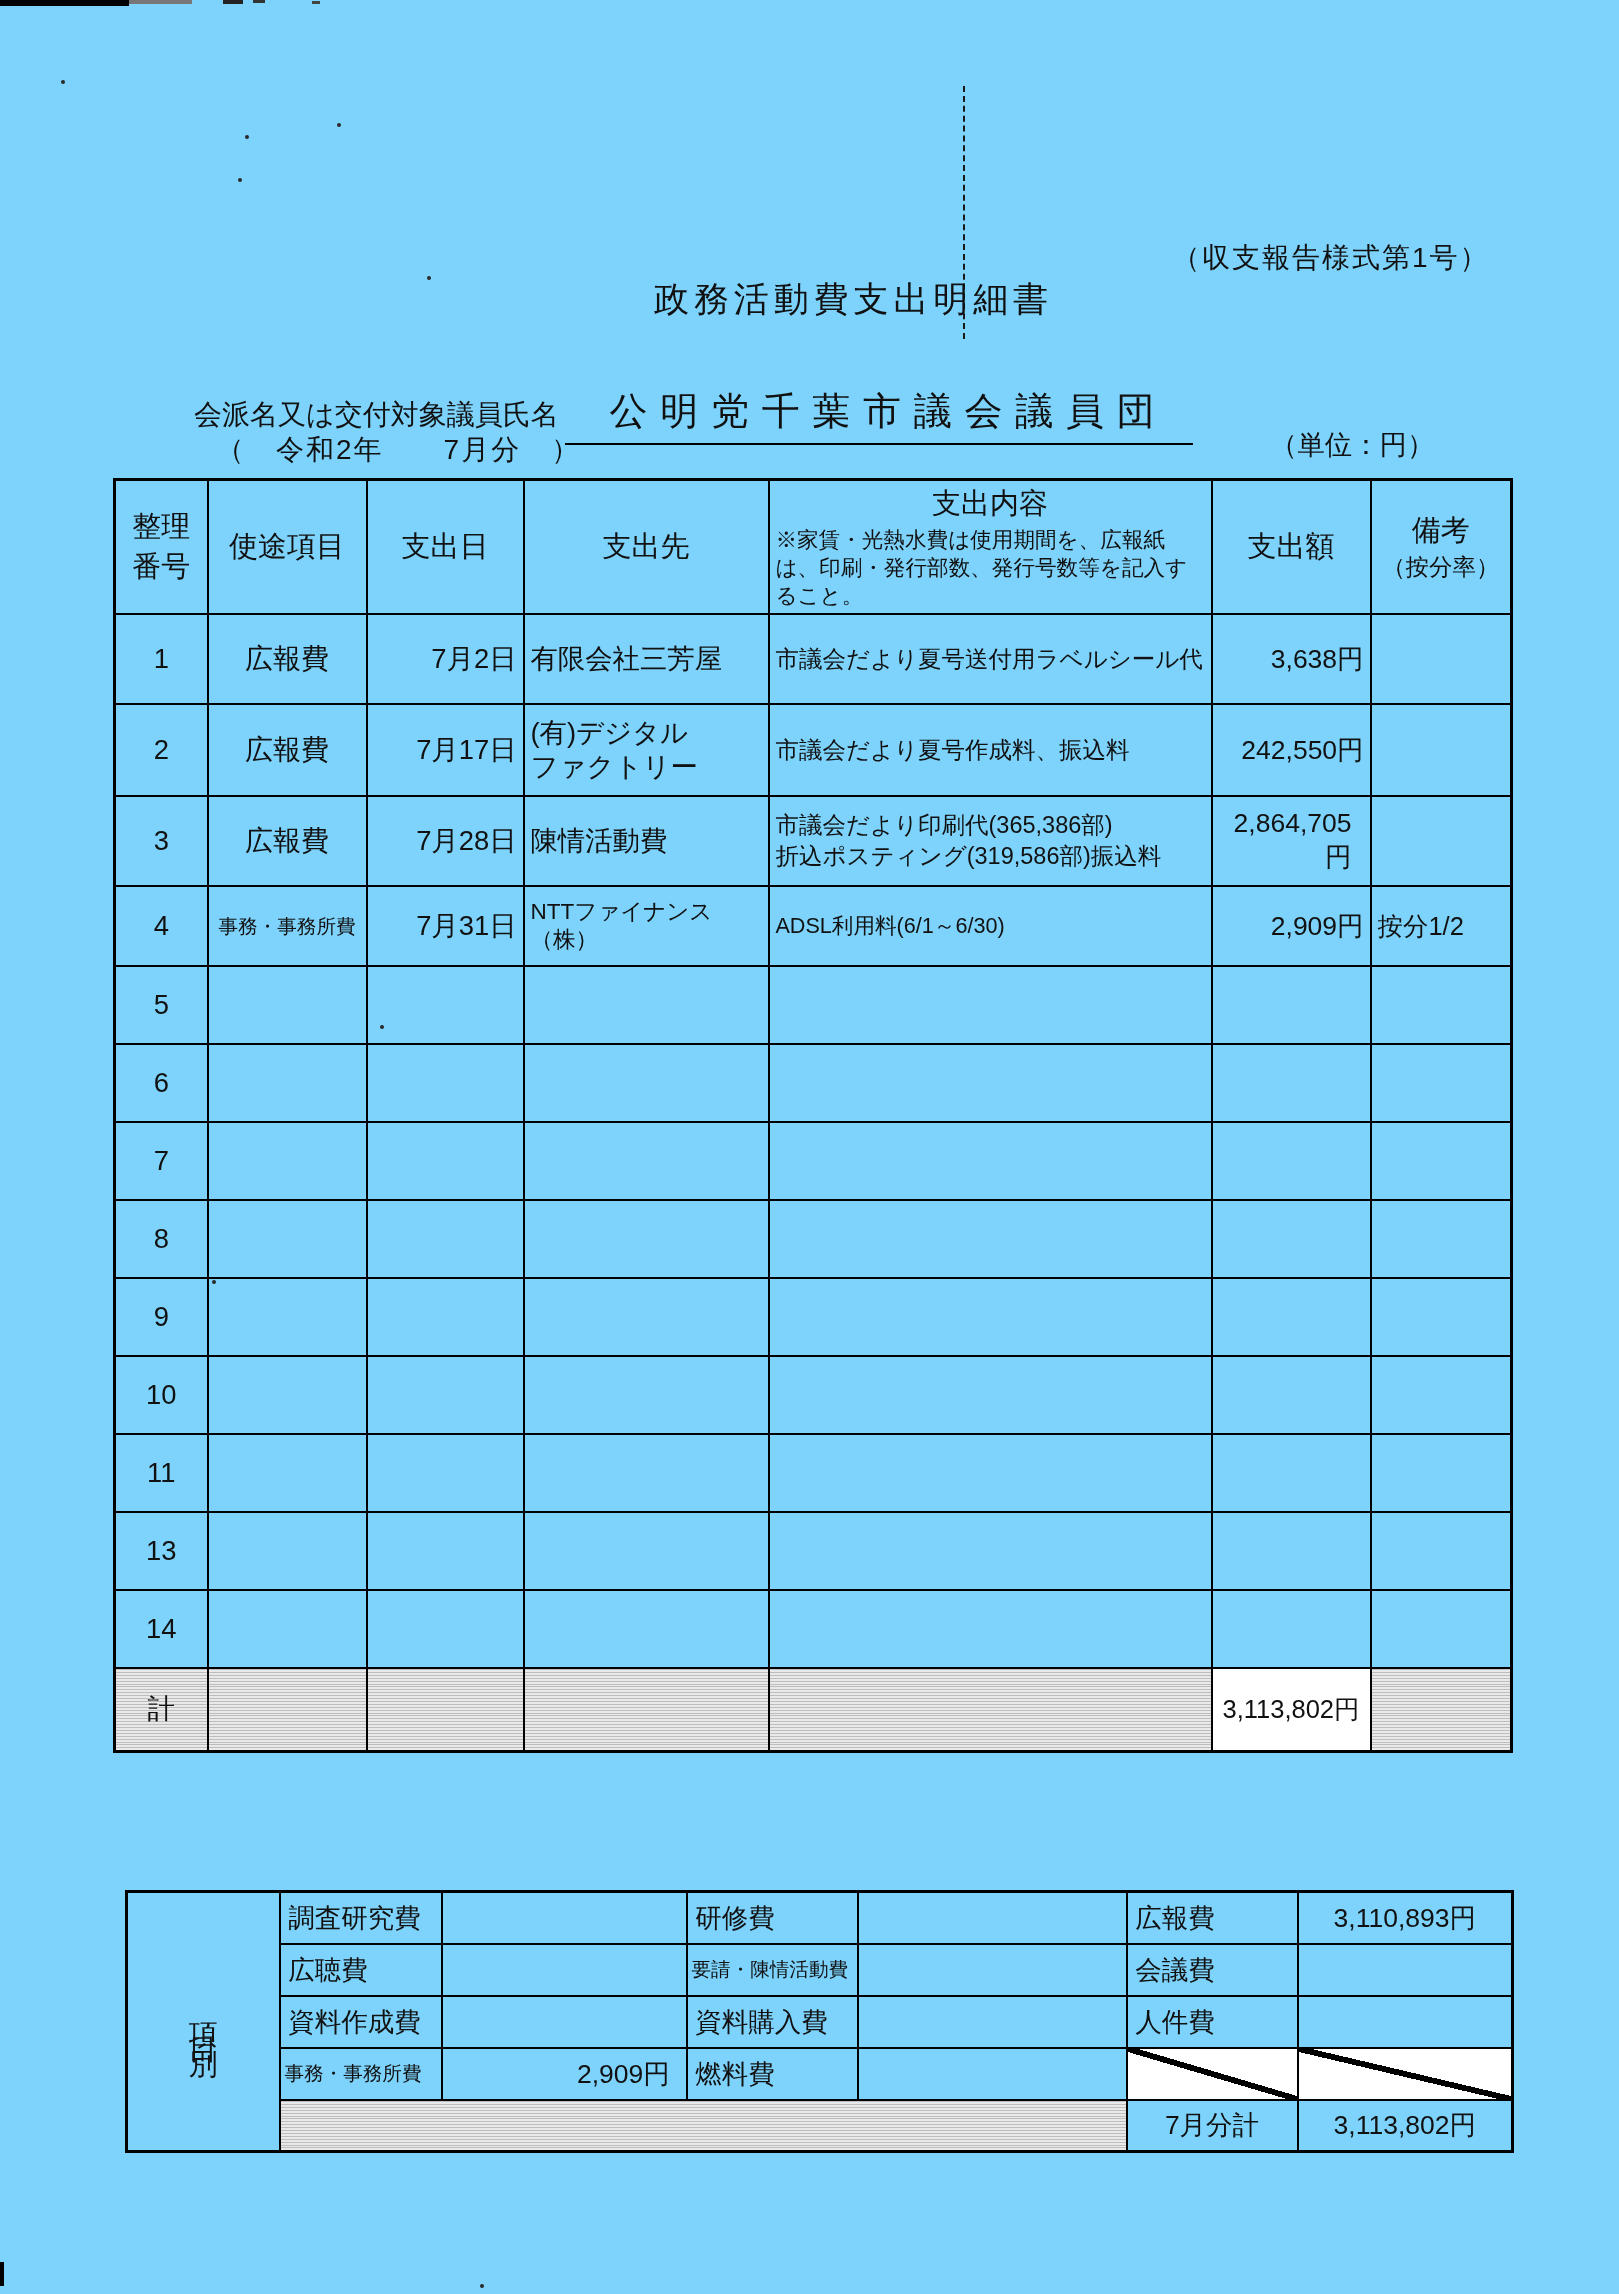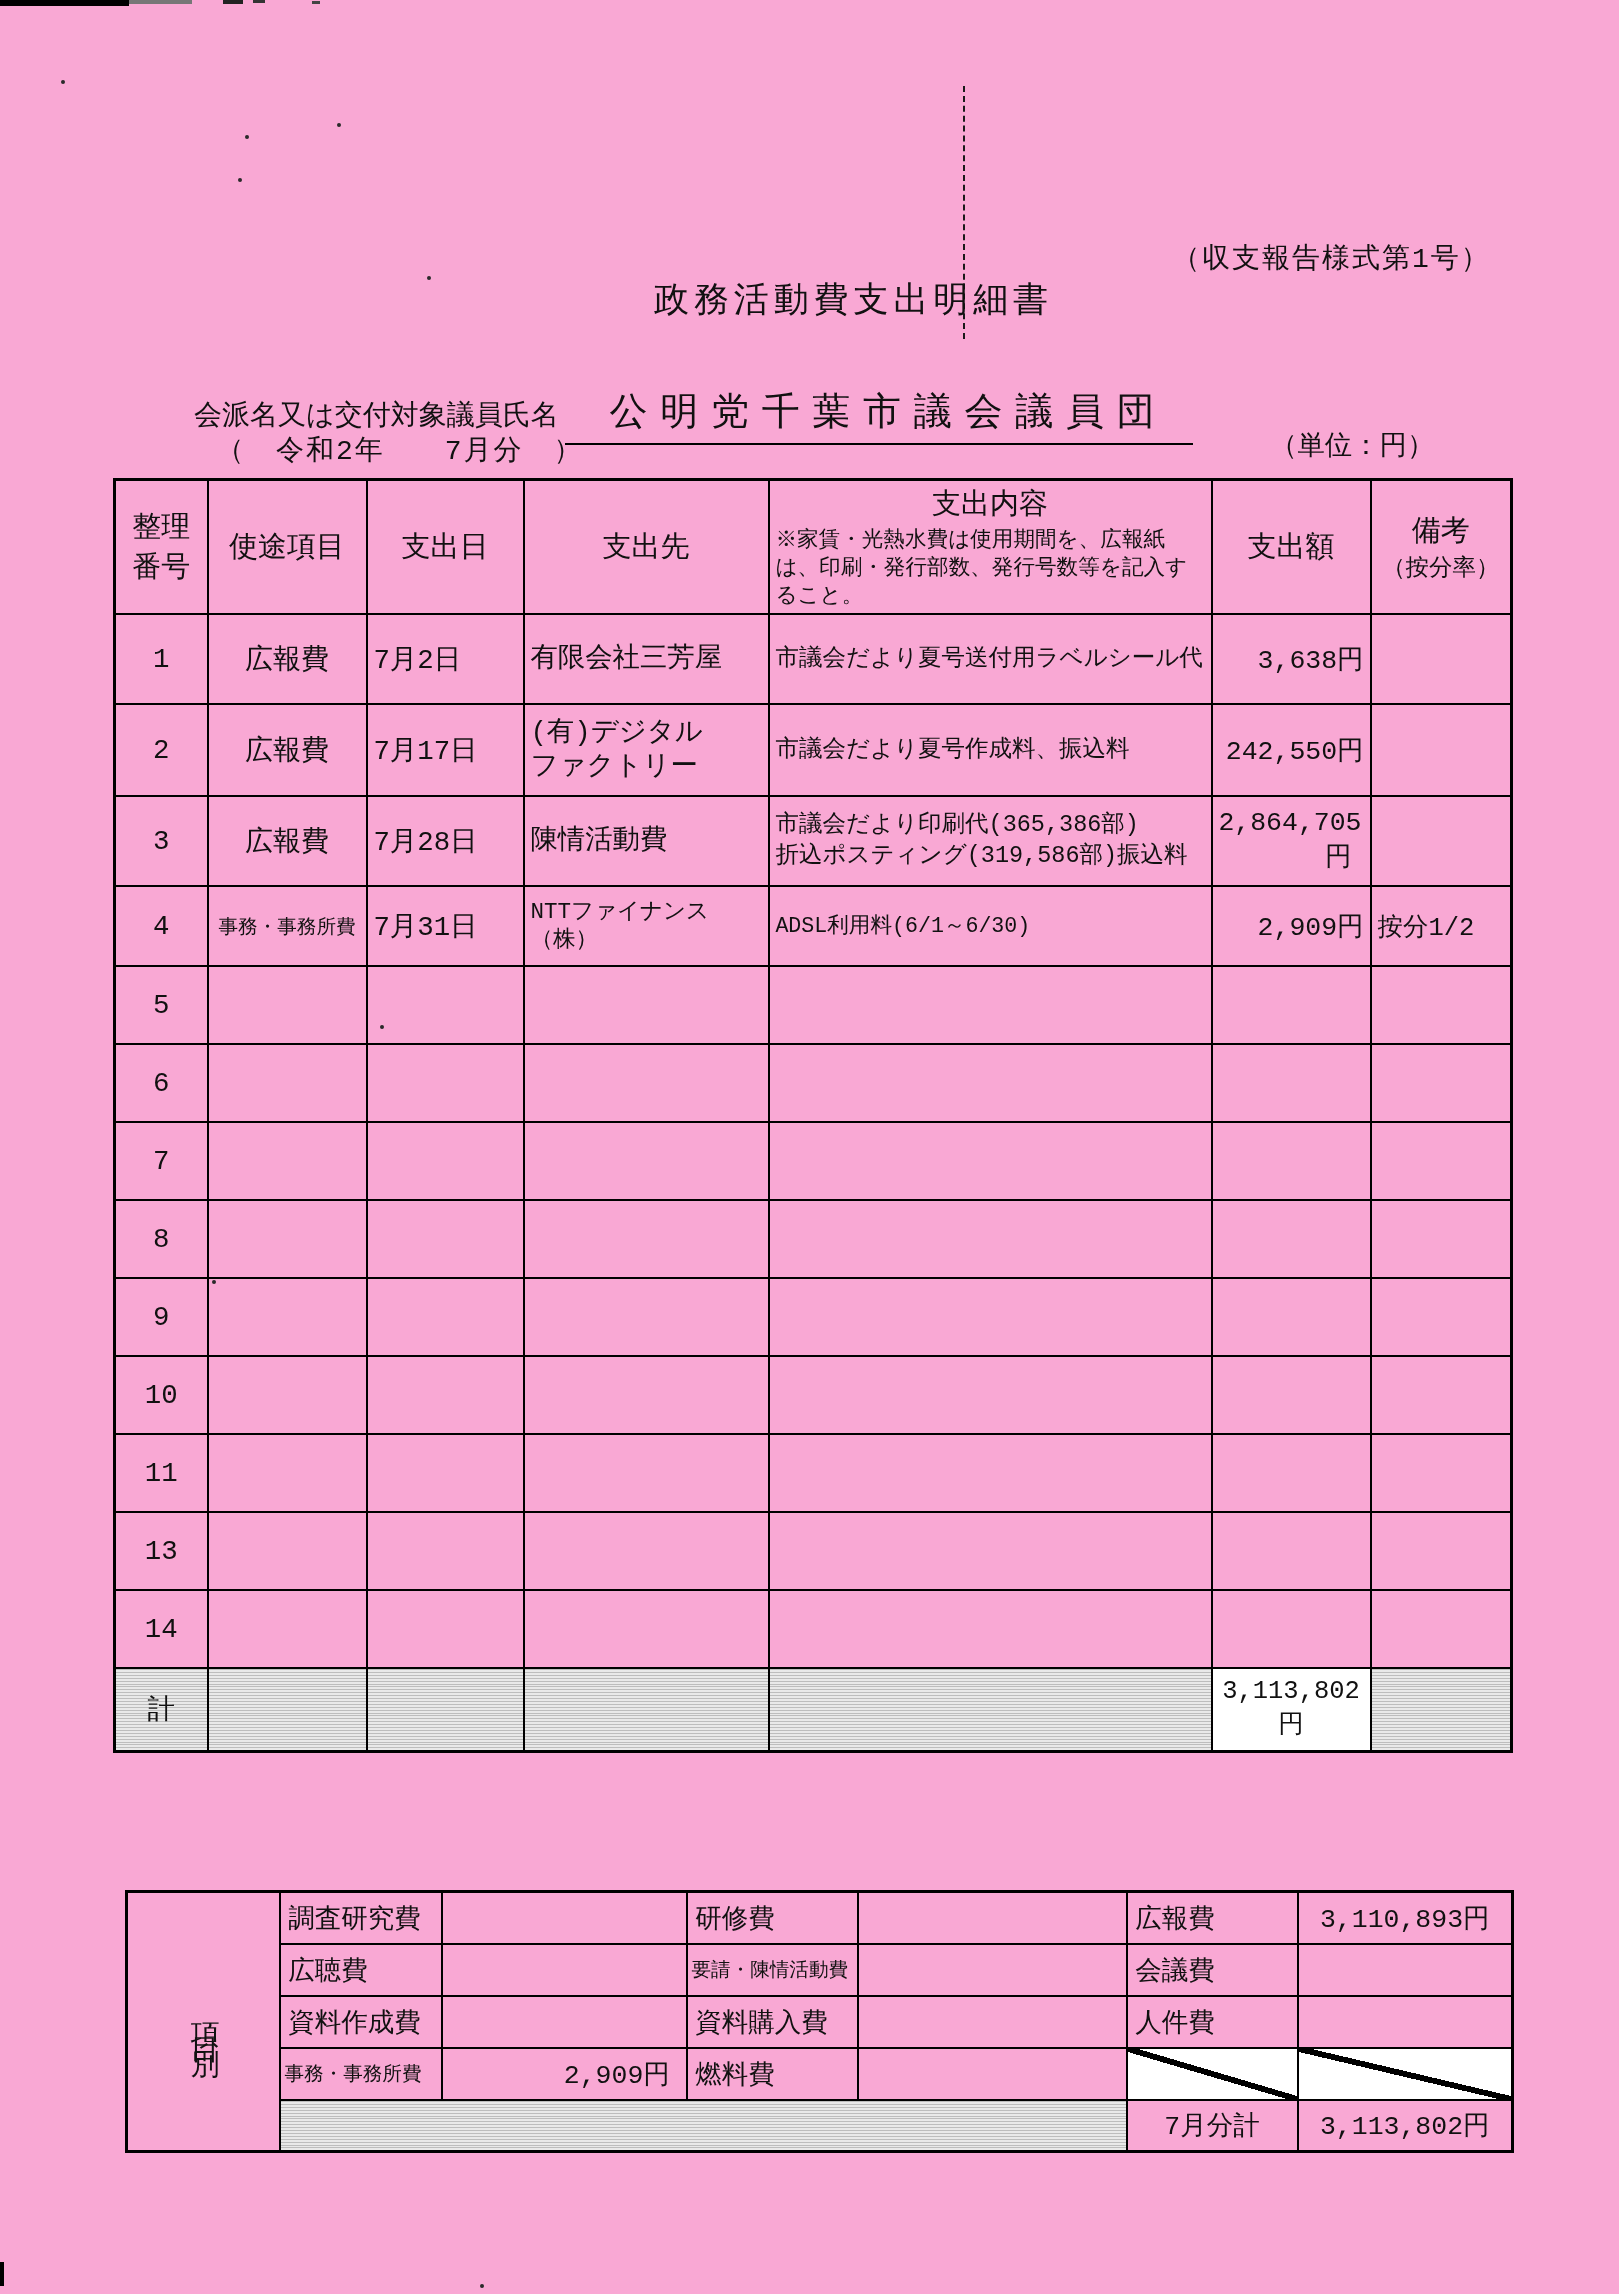--- a/index.html
+++ b/index.html
@@ -1,21 +1,21 @@
 <!DOCTYPE html>
 <html><head>
 <meta charset="utf-8">
 <style>
   html,body{margin:0;padding:0;background:#9a9a9a;}
   .page{
     position:relative;
     width:1619px;height:2295px;
     margin:0 auto;
-    background:#f9a8d4;
-    font-family:Liberation Mono, monospace;
+    background:#7dd3fc;
+    font-family:Liberation Sans, sans-serif;
     color:#111;
     overflow:hidden;
   }
   
   .edge-top-bar{position:absolute;left:0;top:0;width:129px;height:5.9px;background:#000;}
   .edge-top-bar2{position:absolute;left:129px;top:0;width:63px;height:3.9px;background:#777;}
   .edge-top-dash1{position:absolute;left:223px;top:0;width:19.6px;height:3.9px;background:#222;}
   .edge-top-dash2{position:absolute;left:253px;top:0;width:11.8px;height:2.9px;background:#333;}
   .edge-top-dash3{position:absolute;left:312px;top:1px;width:7.8px;height:2.9px;background:#444;}
   .edge-left-bar{position:absolute;left:0;top:2262px;width:3.9px;height:23.5px;background:#000;}
@@ -47,21 +47,21 @@
   }
   table.main thead th{border-bottom:2.9px solid #000;height:132px;font-size:29px;text-align:center;}
   th.h-content{vertical-align:top;padding-top:3.9px;}
   .h-content-title{font-size:29px;text-align:center;}
   .h-content-note{font-size:21.6px;text-align:left;line-height:1.3;margin-top:2px;white-space:normal;}
   .h-note-sub{font-size:23.5px;}
   .pre{white-space:pre-line;}
   td.c-no{text-align:center;font-size:27.4px;}
   td.c-item{text-align:center;font-size:28px;}
   td.c-item.small{font-size:19.6px;padding:0 2px;}
-  td.c-date{text-align:left;font-size:27.4px;}
+  td.c-date{text-align:right;font-size:27.4px;}
   td.c-payee{text-align:left;font-size:27.4px;line-height:1.25;}
   td.c-payee.small{font-size:22.5px;border-radius:9px;}
   td.c-content{text-align:left;font-size:23.5px;line-height:1.3;}
   td.c-content.small{font-size:21.6px;}
   td.c-amount{text-align:right;font-size:26.5px;padding-right:7.8px;}
   td.c-note{text-align:left;font-size:25.5px;padding:0 2px;}
   tr.r1{height:90px;}tr.r2{height:92px;}tr.r3{height:90px;}tr.r4{height:80px;}
   tr.re{height:78px;}
   tr.rtotal{height:83px;}
   tr.rtotal td{border-top:2.9px solid #000;}

